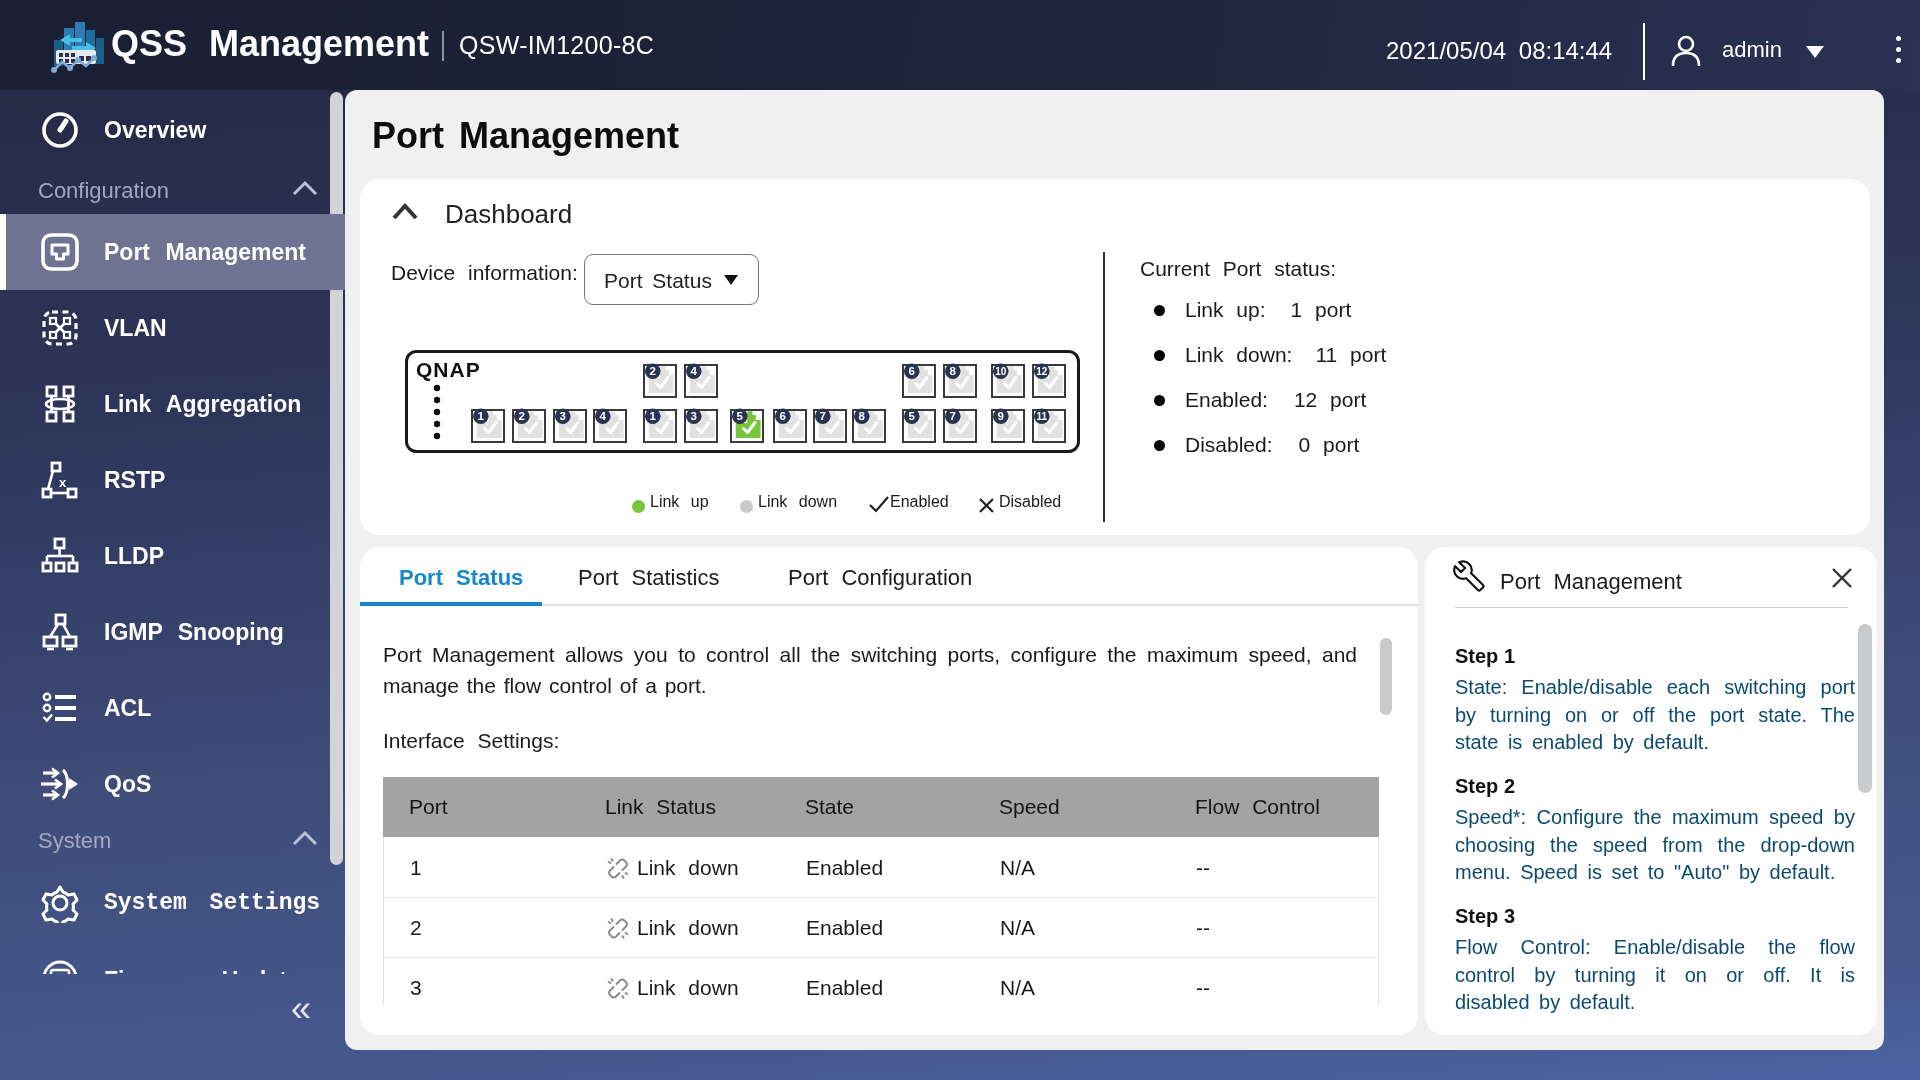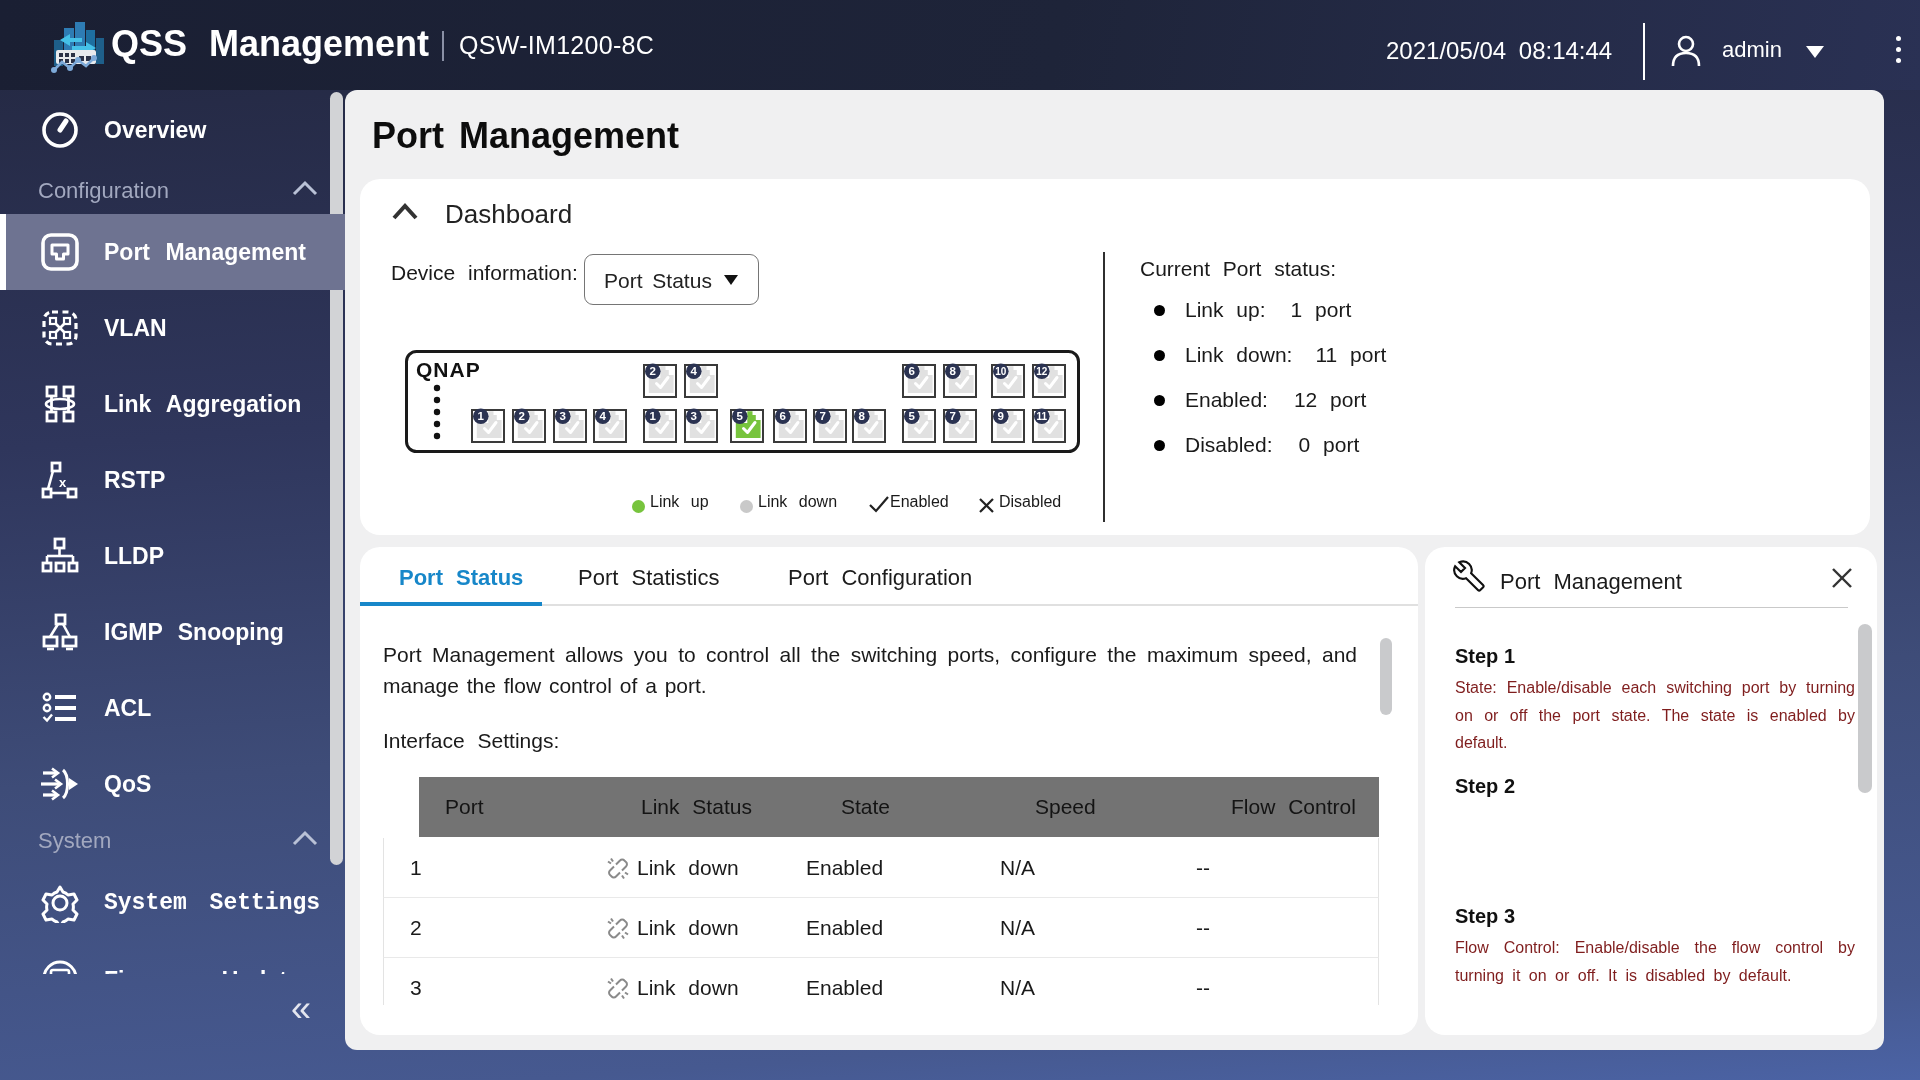--- a/index.html
+++ b/index.html
@@ -55,37 +55,37 @@
 
 
 .tab { position:absolute; top:18px; font-size:22px; color:#1c1c1c; word-spacing:7px; }
 .tab.on { color:#1787c9; font-weight:bold; }
 .tabline { position:absolute; left:0; top:57px; width:100%; height:2px; background:#e0e0e0; }
 .tabline-on { position:absolute; left:0; top:55px; width:182px; height:4px; background:#1787c9; }
 .para { position:absolute; left:23px; top:92px; width:974px; font-size:21px; color:#1a1a1a; text-align:justify; line-height:31px; word-spacing:2px;}
 .ifs { position:absolute; left:23px; top:182px; font-size:21px; color:#1a1a1a; word-spacing:7px;}
 .tbl { position:absolute; left:23px; top:230px; width:996px; height:228px; overflow:hidden; }
 .trow { position:absolute; left:0; width:996px; height:60px; font-size:21px; color:#1a1a1a; border-bottom:1px solid #e9e9e9; border-left:1px solid #e3e3e3; border-right:1px solid #e3e3e3; word-spacing:7px;}
-.trow.head { background:#737373; border:none; color:#141414;margin-left:36px;}
+.trow.head { background:#a3a3a3; border:none; color:#141414;}
 .c1{position:absolute;left:26px;top:50%;transform:translateY(-50%);}
 .c2{position:absolute;left:222px;top:50%;transform:translateY(-50%);text-align:center;}
 .c3{position:absolute;left:422px;top:50%;transform:translateY(-50%);}
 .c4{position:absolute;left:616px;top:50%;transform:translateY(-50%);}
 .c5{position:absolute;left:812px;top:50%;transform:translateY(-50%);}
 .linkdown { color:#1a1a1a; }
 .linkdown svg { vertical-align:-6px; margin-right:7px; }
 .scrollthumb { position:absolute; background:#c9cacc; border-radius:7px; }
 
 
 .help-title { position:absolute; left:75px; top:22px; font-size:22px; color:#1a1a1a; word-spacing:7px;}
 .help-x { position:absolute; right:24px; top:20px; width:22px; height:22px; }
 .help-div { position:absolute; left:30px; top:60px; width:393px; height:1px; background:#c9c9c9; }
 .step { position:absolute; left:30px; width:400px; }
 .step h4 { font-size:20px; color:#111; margin-bottom:6px; }
-.step p { font-size:16px; color:#7f1d1d; text-align:justify; line-height:27.5px; word-spacing:4px;}
+.step p { font-size:20px; color:#0c4a6e; text-align:justify; line-height:27.5px; word-spacing:4px;}
 </style>
 </head>
 <body>
 
 <div class="hdr">
   <svg class="abs" style="left:46px;top:14px" width="62" height="62" viewBox="0 0 62 62">
     <rect x="8" y="26" width="9" height="26" fill="#1e5f8a"></rect>
     <rect x="18" y="14" width="10" height="34" fill="#2e7cb4"></rect>
     <rect x="29" y="8" width="10" height="40" fill="#2e7cb4"></rect>
     <rect x="40" y="16" width="9" height="34" fill="#1e6fa0"></rect>
@@ -534,20 +534,21 @@
         <line x1="2" y1="2" x2="20" y2="20" stroke="#333" stroke-width="2.4"></line>
         <line x1="20" y1="2" x2="2" y2="20" stroke="#333" stroke-width="2.4"></line>
       </svg>
     <div class="help-div"></div>
     <div class="step" style="top:98px;">
       <h4>Step 1</h4>
       <p>State: Enable/disable each switching port by turning on or off the port state. The state is enabled by default.</p>
     </div>
     <div class="step" style="top:228px;">
       <h4>Step 2</h4>
+      <p>Speed*: Configure the maximum speed by choosing the speed from the drop-down menu. Speed is set to "Auto" by default.</p>
     </div>
     <div class="step" style="top:358px;">
       <h4>Step 3</h4>
       <p>Flow Control: Enable/disable the flow control by turning it on or off. It is disabled by default.</p>
     </div>
     <div class="scrollthumb" style="left:433px;top:77px;width:14px;height:169px;"></div>
   </div>
 </div>
 
 </body></html>

